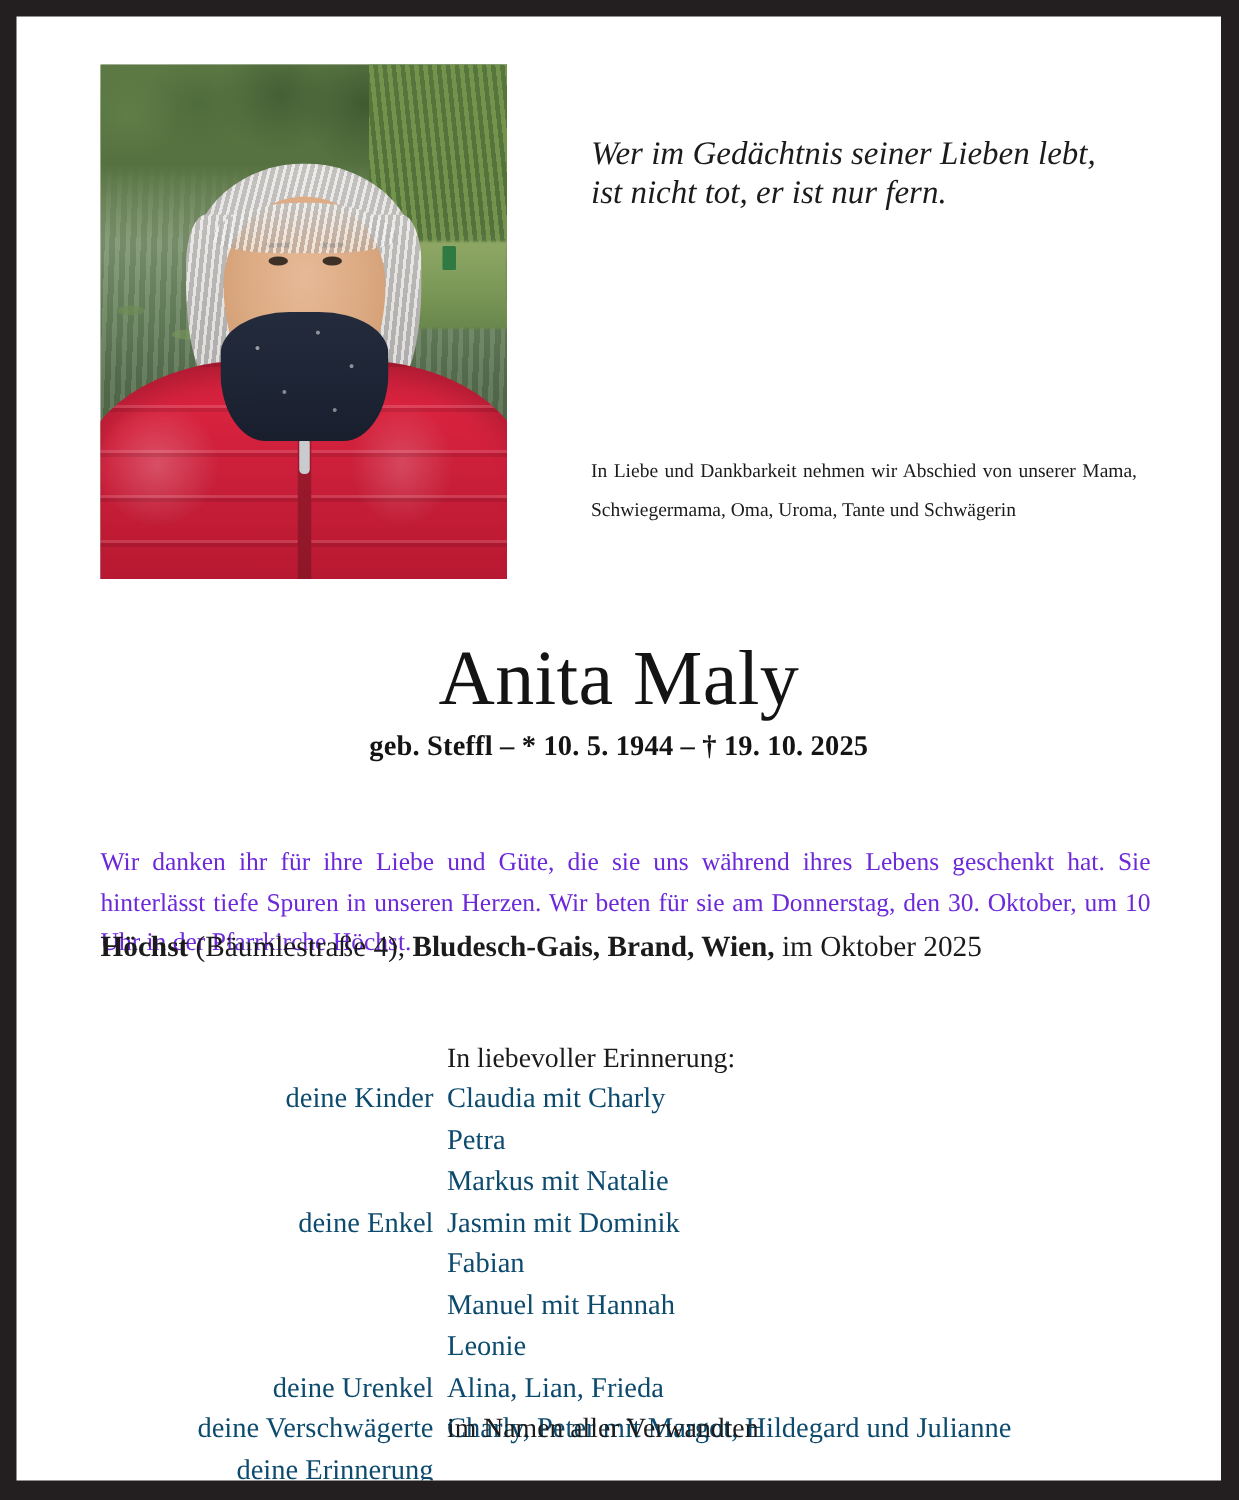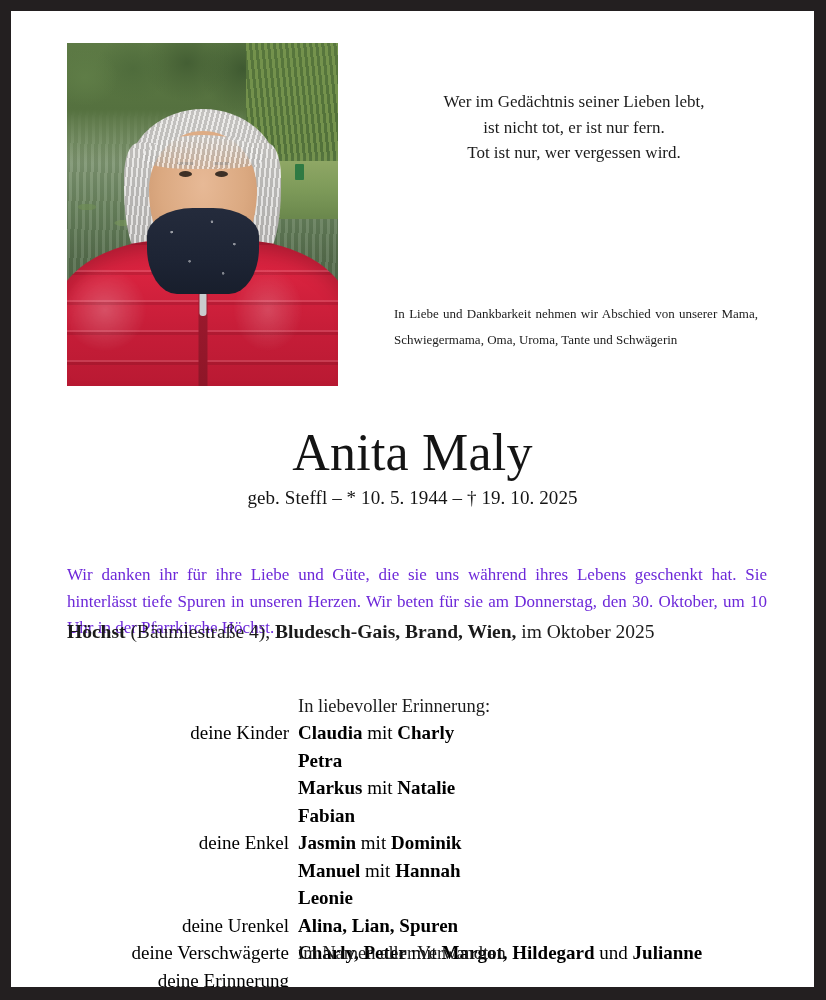--- a/index.html
+++ b/index.html
@@ -221,24 +221,24 @@
   }
   .photo .hair-side.l { left: 57px; border-radius: 40% 10% 30% 50% / 30% 10% 40% 60%; }
   .photo .hair-side.r { right: 57px; border-radius: 10% 40% 50% 30% / 10% 30% 60% 40%; }
 
   
   .verse {
     position: absolute;
     left: 383px;
     top: 78px;
     width: 360px;
-    font-size: 17px;
+    font-style: italic;
+    font-size: 22px;
     line-height: 25.5px;
     color: #1b1b1b;
-    text-align: center;
   }
   .verse .vline { display: block; white-space: nowrap; }
 
   .intro {
     position: absolute;
     left: 383px;
     top: 290px;
     width: 364px;
     font-size: 13px;
     line-height: 25.5px;
@@ -257,21 +257,21 @@
     line-height: 60px;
     color: #141414;
     letter-spacing: 0.2px;
   }
   .dates {
     position: absolute;
     left: 0; right: 0;
     top: 476px;
     text-align: center;
     font-size: 19px;
-    font-weight: normal;
+    font-weight: bold;
     color: #141414;
     letter-spacing: 0.1px;
   }
 
   
   .body-par {
     position: absolute;
     left: 56px;
     top: 523px;
     width: 700px;
@@ -309,34 +309,34 @@
     position: absolute;
     left: 0;
     top: 708px;
     width: 100%;
   }
   .frow {
     display: flex;
     align-items: baseline;
     line-height: 27.5px;
     font-size: 19px;
-    color: #000000;
+    color: #0c4a6e;
   }
   .frow .rel {
     width: 287px;
     text-align: right;
     padding-right: 9px;
     box-sizing: border-box;
     white-space: nowrap;
   }
   .frow .names {
     flex: 1;
     white-space: nowrap;
   }
-  .frow .names b { font-weight: bold; text-align: center; }
+  .frow .names b { font-weight: normal; text-align: center; }
   .closing {
     position: absolute;
     left: 287px;
     top: 929px;
     font-size: 18.5px;
     line-height: 26px;
     color: #1b1b1b;
   }
 </style>
 </head>
@@ -365,21 +365,20 @@
         <div class="fringe"></div>
         <div class="jacket"></div>
         <div class="zip"></div>
         <div class="scarf"></div>
       </div>
     </div>
 
     <div class="verse">
       <span class="vline">Wer im Gedächtnis seiner Lieben lebt,</span>
       <span class="vline">ist nicht tot, er ist nur fern.</span>
-      <span class="vline">Tot ist nur, wer vergessen wird.</span>
     </div>
 
     <div class="intro">In Liebe und Dankbarkeit nehmen wir Abschied von unserer Mama, Schwiegermama, Oma, Uroma, Tante und Schwägerin</div>
 
     <div class="name">Anita Maly</div>
     <div class="dates">geb. Steffl – * 10. 5. 1944 – † 19. 10. 2025</div>
 
     <div class="body-par">Wir danken ihr für ihre Liebe und Güte, die sie uns während ihres Lebens geschenkt hat. Sie hinterlässt tiefe Spuren in unseren Herzen. Wir beten für sie am Donnerstag, den 30. Oktober, um 10 Uhr in der Pfarrkirche Höchst.</div>
 
     <div class="places"><b>Höchst</b><span> (Bäumlestraße 4), </span><b>Bludesch-Gais, Brand, Wien,</b><span> im Oktober 2025</span></div>
@@ -392,38 +391,38 @@
         </div>
         <div class="frow">
           <div class="rel"></div>
           <div class="names"><b>Petra</b></div>
         </div>
         <div class="frow">
           <div class="rel"></div>
           <div class="names"><b>Markus</b><span> mit </span><b>Natalie</b></div>
         </div>
         <div class="frow">
+          <div class="rel">deine Enkel</div>
+          <div class="names"><b>Jasmin</b><span> mit </span><b>Dominik</b></div>
+        </div>
+        <div class="frow">
           <div class="rel"></div>
           <div class="names"><b>Fabian</b></div>
         </div>
         <div class="frow">
-          <div class="rel">deine Enkel</div>
-          <div class="names"><b>Jasmin</b><span> mit </span><b>Dominik</b></div>
-        </div>
-        <div class="frow">
           <div class="rel"></div>
           <div class="names"><b>Manuel</b><span> mit </span><b>Hannah</b></div>
         </div>
         <div class="frow">
           <div class="rel"></div>
           <div class="names"><b>Leonie</b></div>
         </div>
         <div class="frow">
           <div class="rel">deine Urenkel</div>
-          <div class="names"><b>Alina, Lian, Spuren</b></div>
+          <div class="names"><b>Alina, Lian, Frieda</b></div>
         </div>
         <div class="frow">
           <div class="rel">deine Verschwägerte</div>
           <div class="names"><b>Charly, Peter</b><span> mit </span><b>Margot, Hildegard</b><span> und </span><b>Julianne</b></div>
         </div>
         <div class="frow">
           <div class="rel">deine Erinnerung</div>
         </div>
       </div>
     <div class="closing">im Namen aller Verwandten</div>

